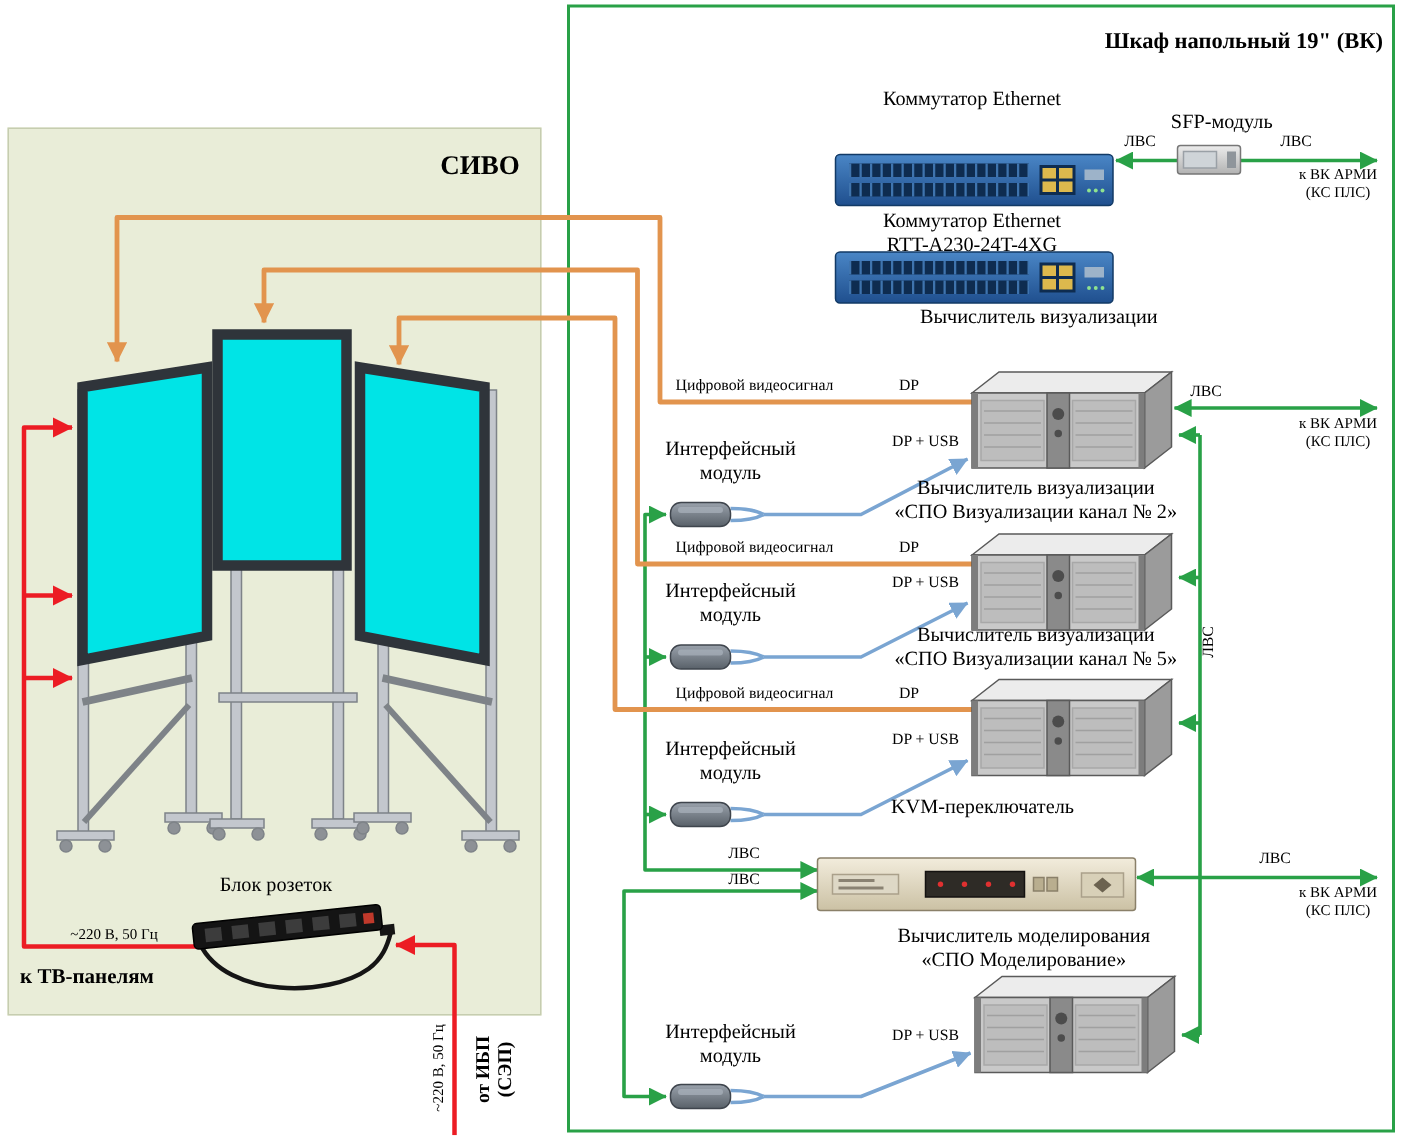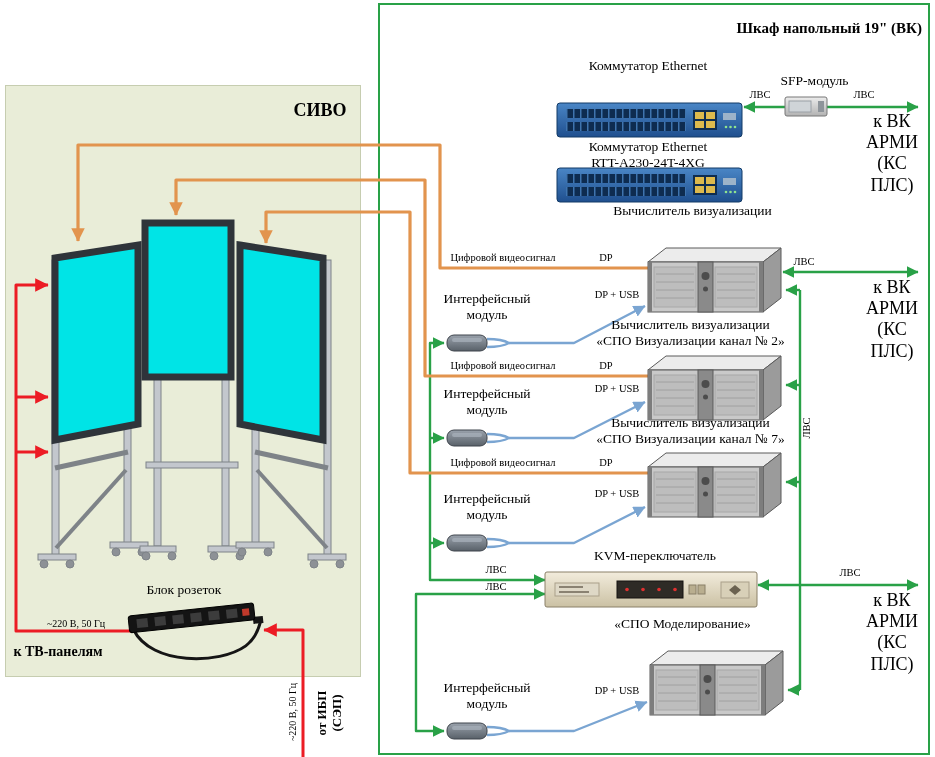--- a/index.html
+++ b/index.html
@@ -16,21 +16,21 @@
     background:#ffffff; border:2px solid #29a147; z-index:0;
   }
   svg.layer { position:absolute; left:0; top:0; z-index:1; }
   svg#art { z-index:2; }
   .lbl { position:absolute; z-index:3; text-align:center; line-height:1.18; font-size:13.5px; }
   .sm  { font-size:10.5px; }
   .xs  { font-size:10px; }
   .b   { font-weight:bold; }
   .t-sivo { font-size:18px; }
   .t-cab  { font-size:15px; text-align:right; }
-  .two13  { font-size:18px; }
+  .two13  { font-size:10px; }
   .rot {
     white-space:nowrap;
     transform:translate(-50%,-50%) rotate(-90deg);
   }
   .g-path { stroke:#29a147; stroke-width:2.4; fill:none; stroke-linejoin:round; }
   .o-path { stroke:#e2944e; stroke-width:3.2; fill:none; stroke-linejoin:round; }
   .b-path { stroke:#7aa5d2; stroke-width:2.4; fill:none; stroke-linejoin:round; }
   .r-path { stroke:#ec1c24; stroke-width:3;   fill:none; stroke-linejoin:round; }
 </style>
 </head>
@@ -283,43 +283,44 @@
   <div class="lbl sm" style="left:592px;top:360px;width:28px">DP</div>
 
   <div class="lbl" style="left:432px;top:386px;width:110px">
     <div>Интерфейсный</div>
     <div>модуль</div>
   </div>
   <div class="lbl sm" style="left:585px;top:383px;width:64px">DP + USB</div>
 
   <div class="lbl" style="left:558px;top:415px;width:265px">
     <div>Вычислитель визуализации</div>
-    <div>«СПО Визуализации канал № 7»</div>
+    <div>«СПО Визуализации канал № 5»</div>
   </div>
   <div class="lbl sm" style="left:444px;top:457px;width:118px">Цифровой видеосигнал</div>
   <div class="lbl sm" style="left:592px;top:457px;width:28px">DP</div>
 
   <div class="lbl" style="left:432px;top:491px;width:110px">
     <div>Интерфейсный</div>
     <div>модуль</div>
   </div>
   <div class="lbl sm" style="left:585px;top:488px;width:64px">DP + USB</div>
 
   <div class="lbl sm rot" style="left:807px;top:428px">ЛВС</div>
 
-  <div class="lbl" style="left:560px;top:548px;width:190px">KVM-переключатель</div>
+  <div class="lbl" style="left:560px;top:530px;width:190px">KVM-переключатель</div>
   <div class="lbl sm" style="left:480px;top:564px;width:32px">ЛВС</div>
   <div class="lbl sm" style="left:480px;top:581px;width:32px">ЛВС</div>
   <div class="lbl sm" style="left:834px;top:567px;width:32px">ЛВС</div>
   <div class="lbl two13" style="left:854px;top:590px;width:76px">
     <div>к ВК АРМИ</div>
     <div>(КС ПЛС)</div>
   </div>
 
   <div class="lbl" style="left:550px;top:616px;width:265px">
+    <div>Вычислитель моделирования</div>
     <div>«СПО Моделирование»</div>
   </div>
 
   <div class="lbl" style="left:432px;top:680px;width:110px">
     <div>Интерфейсный</div>
     <div>модуль</div>
   </div>
   <div class="lbl sm" style="left:585px;top:685px;width:64px">DP + USB</div>
 
   <div class="lbl" style="left:128px;top:582px;width:112px">Блок розеток</div>

